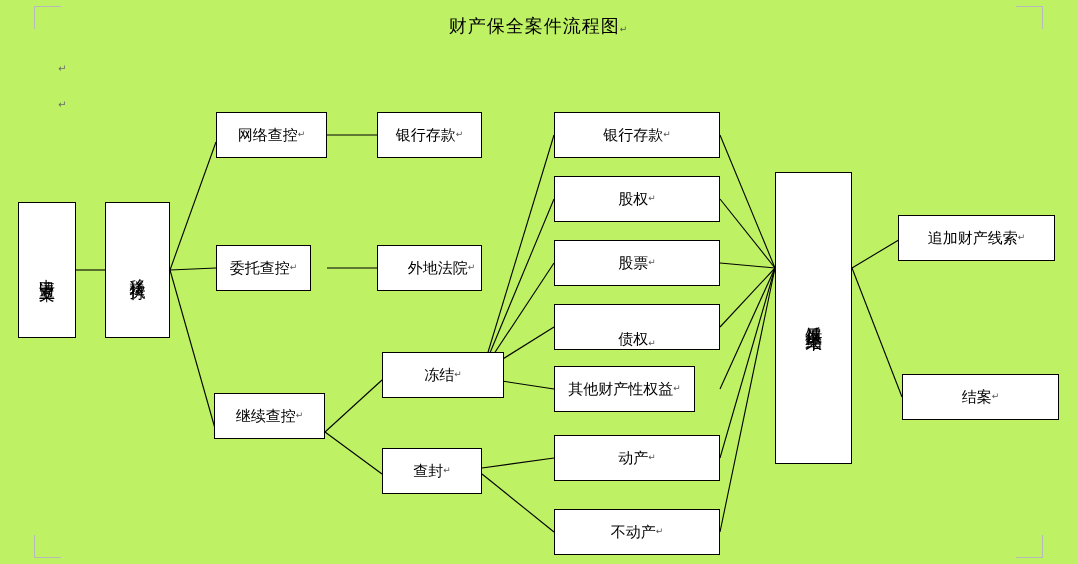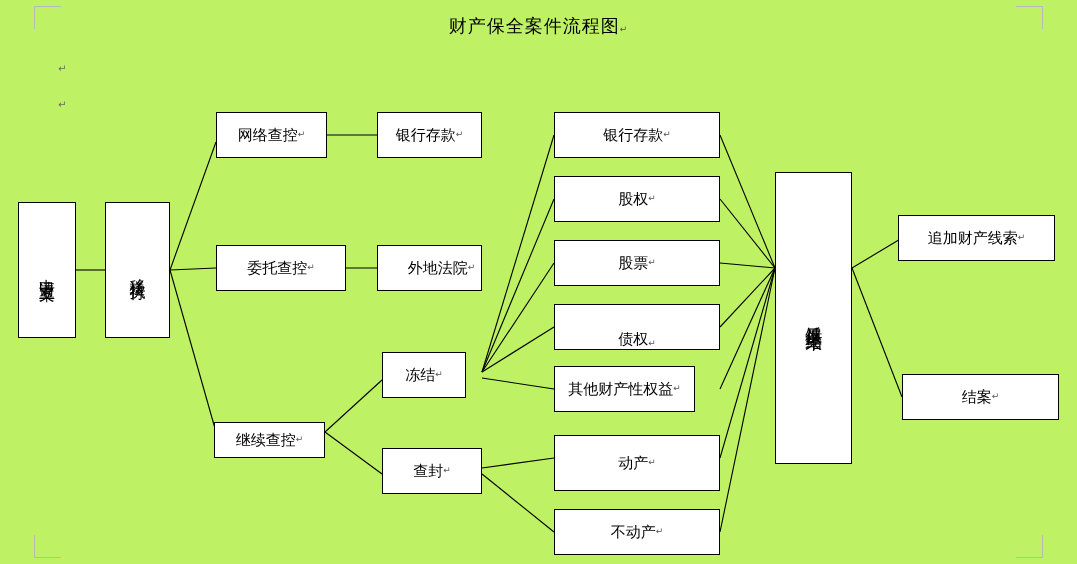--- a/index.html
+++ b/index.html
@@ -141,41 +141,41 @@
 
   <div class="node vertical" style="left:105px; top:202px; width:65px; height:136px;">
     <span>移送执行</span>
   </div>
 
   <div class="node" style="left:216px; top:112px; width:111px; height:46px;">
     <span>网络查控</span>
       <span class="node-sup">↵</span>
   </div>
 
-  <div class="node" style="left:216px; top:245px; width:130px; height:46px;">
+  <div class="node" style="left:216px; top:245px; width:95px; height:46px;">
     <span>委托查控</span>
       <span class="node-sup">↵</span>
   </div>
 
-  <div class="node" style="left:214px; top:422px; width:111px; height:36px;">
+  <div class="node" style="left:214px; top:393px; width:111px; height:46px;">
     <span>继续查控</span>
       <span class="node-sup">↵</span>
   </div>
 
   <div class="node" style="left:377px; top:112px; width:105px; height:46px;">
     <span>银行存款</span>
       <span class="node-sup">↵</span>
   </div>
 
   <div class="node" style="left:377px; top:245px; width:105px; height:46px;padding-left:24px;">
     <span>外地法院</span>
       <span class="node-sup">↵</span>
   </div>
 
-  <div class="node" style="left:382px; top:352px; width:84px; height:46px;">
+  <div class="node" style="left:382px; top:352px; width:122px; height:46px;">
     <span>冻结</span>
       <span class="node-sup">↵</span>
   </div>
 
   <div class="node" style="left:382px; top:448px; width:100px; height:46px;">
     <span>查封</span>
       <span class="node-sup">↵</span>
   </div>
 
   <div class="node" style="left:554px; top:112px; width:166px; height:46px;">
@@ -196,21 +196,21 @@
   <div class="node" style="left:554px; top:304px; width:166px; height:46px;align-items:flex-end;">
     <span>债权</span>
       <span class="node-sup">↵</span>
   </div>
 
   <div class="node" style="left:554px; top:366px; width:141px; height:46px;">
     <span>其他财产性权益</span>
       <span class="node-sup">↵</span>
   </div>
 
-  <div class="node" style="left:554px; top:435px; width:166px; height:56px;">
+  <div class="node" style="left:554px; top:435px; width:166px; height:46px;">
     <span>动产</span>
       <span class="node-sup">↵</span>
   </div>
 
   <div class="node" style="left:554px; top:509px; width:166px; height:46px;">
     <span>不动产</span>
       <span class="node-sup">↵</span>
   </div>
 
   <div class="node vertical big" style="left:775px; top:172px; width:77px; height:292px;">

